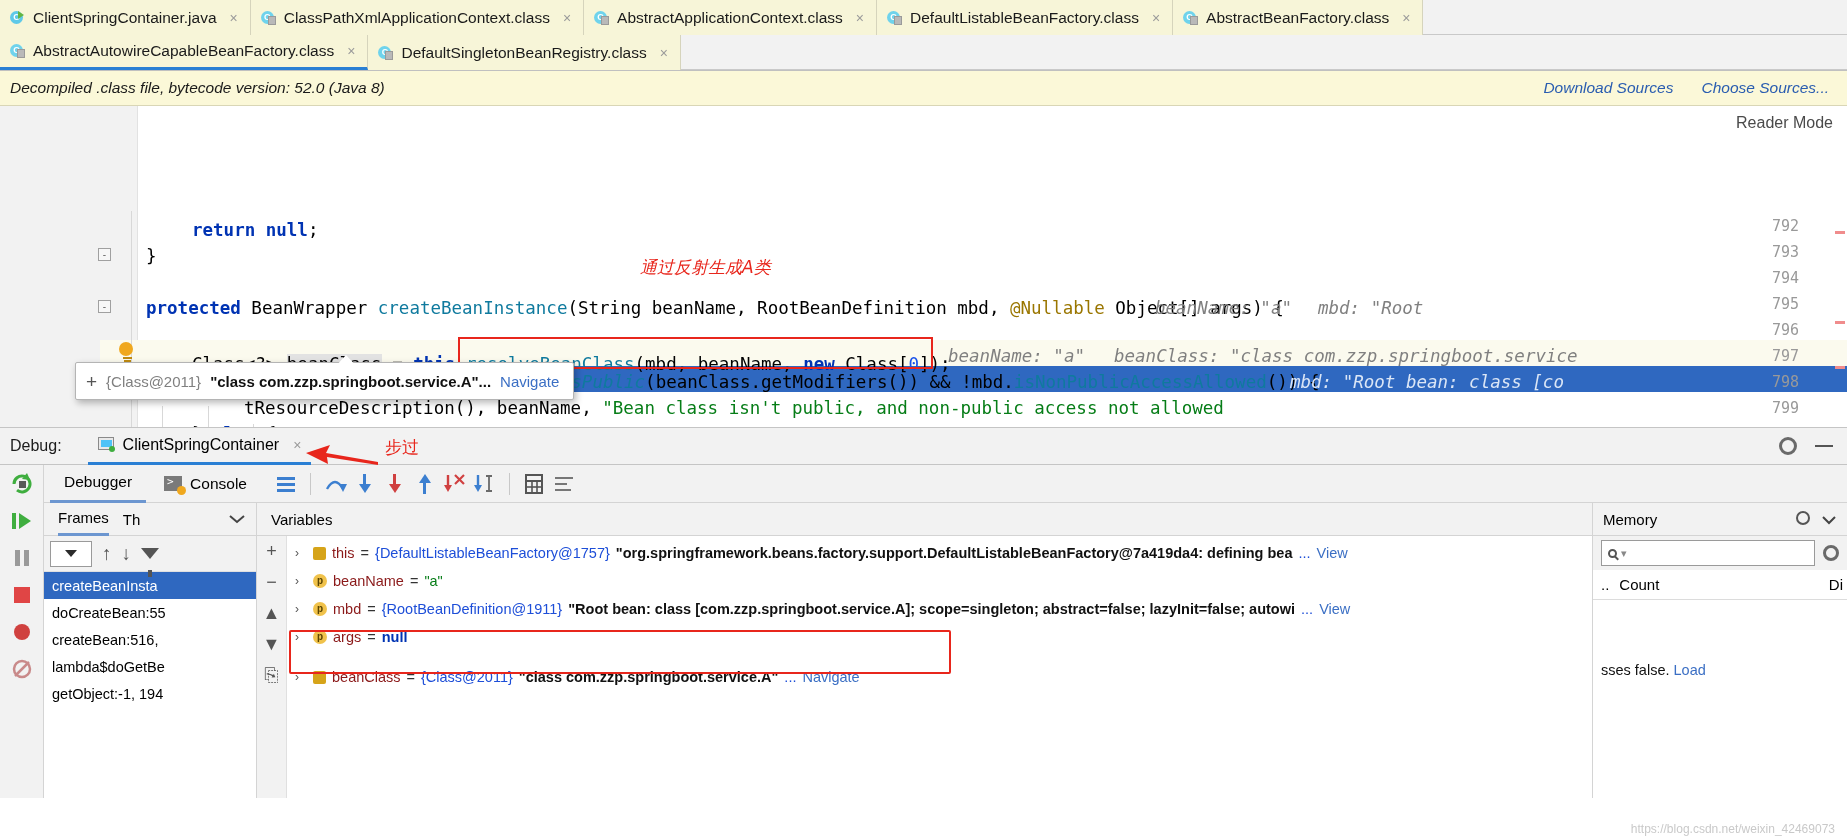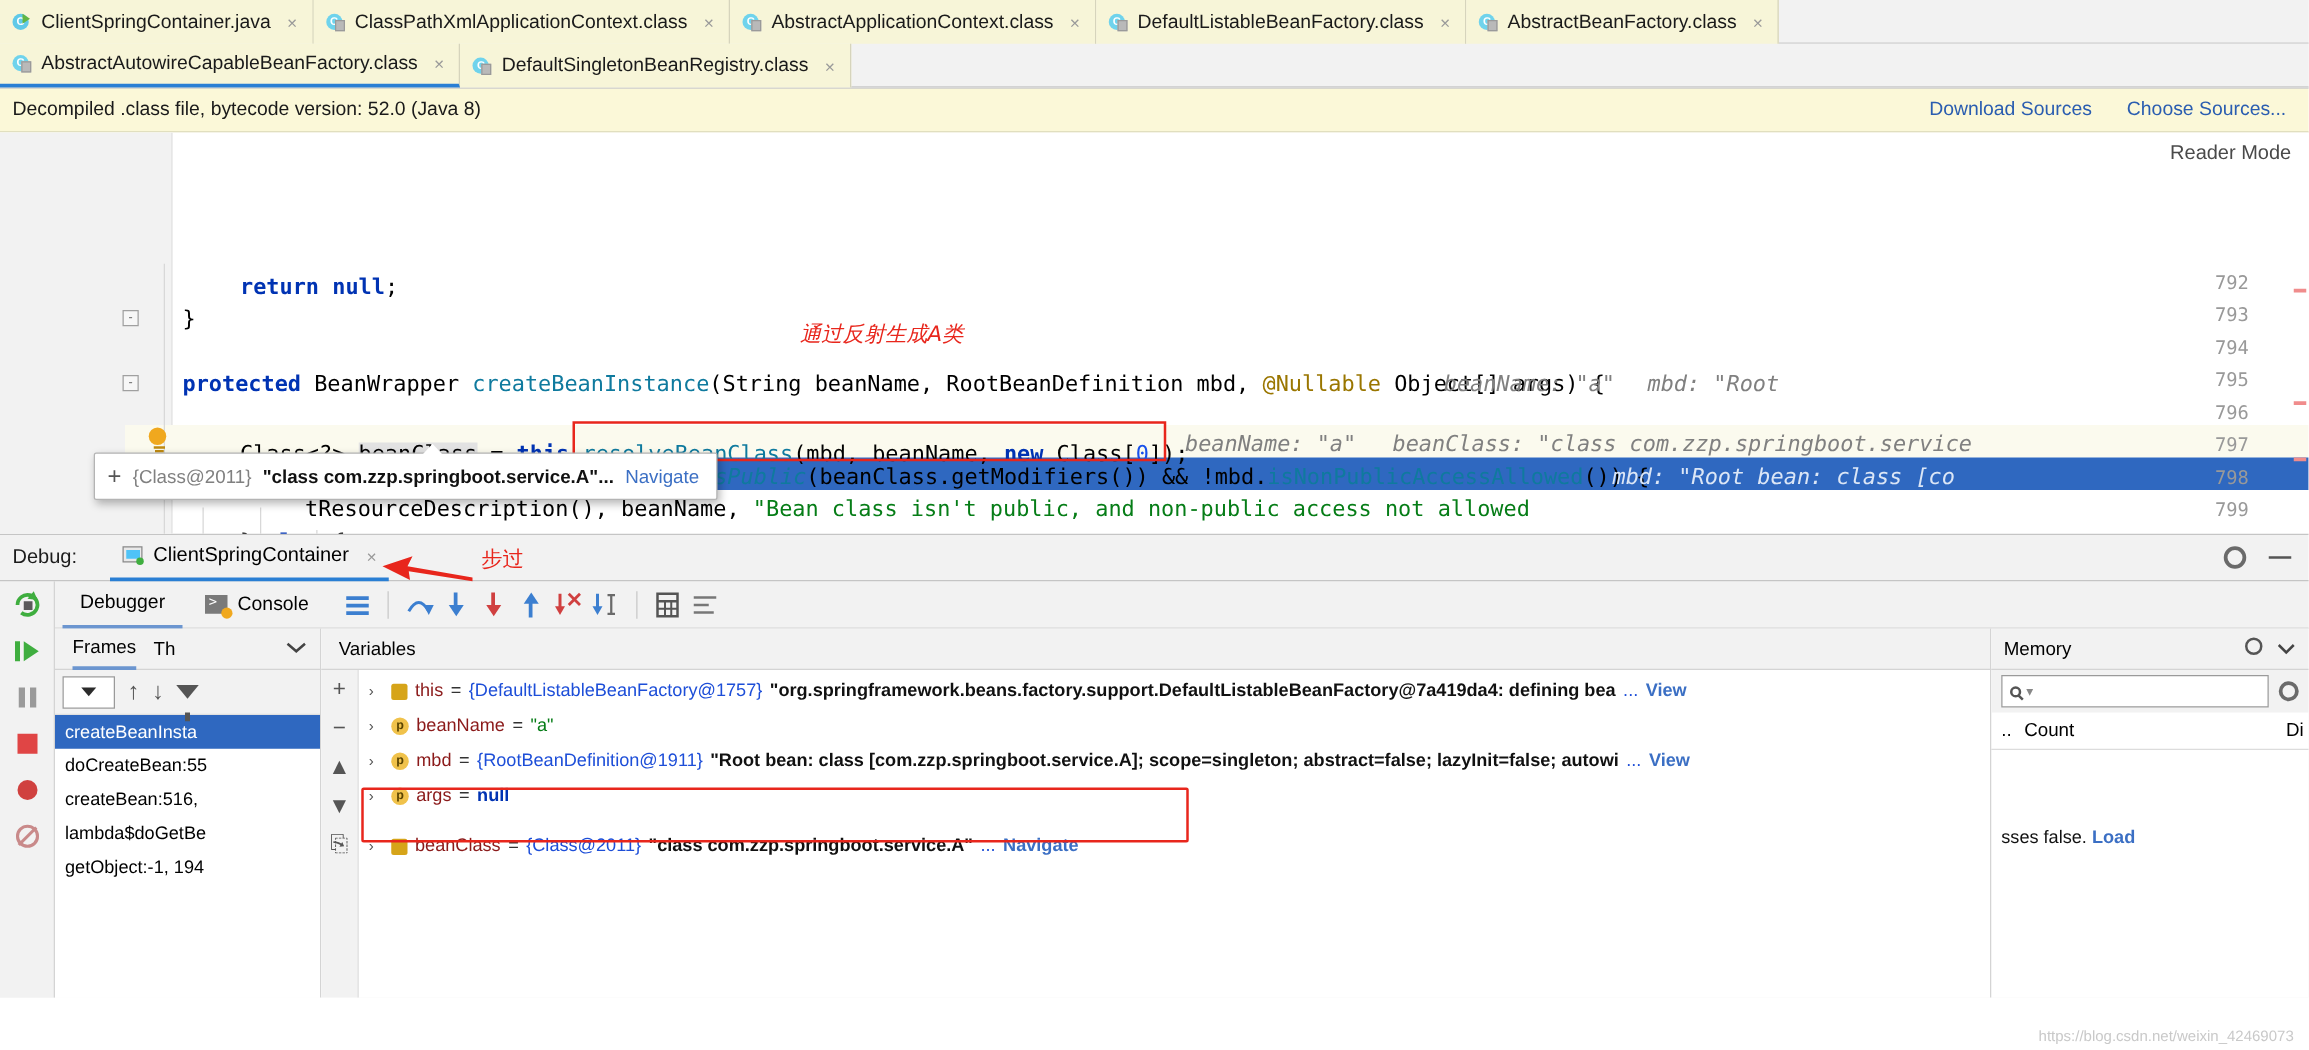--- a/index.html
+++ b/index.html
@@ -53,21 +53,21 @@
     border-top: 4px solid transparent;
     border-bottom: 4px solid transparent;
   }
 
   
   .notif {
     height: 35px; background: #fbf8d8;
     border-bottom: 1px solid #d9d6b6;
     display: flex; align-items: center;
     padding: 0 18px 0 10px;
-    font-size: 15.5px; color: #1a1a1a;
+    font-size: 15.5px; color: #1a1a1a; font-style: italic;
   }
   .notif .spacer { flex: 1; }
   .notif a { color: #2a5db0; text-decoration: none; margin-left: 28px; cursor: pointer; }
 
   
   .editor {
     position: relative; height: 322px;
     background: #ffffff; overflow: hidden;
     border-bottom: 1px solid #c5c5c5;
   }
@@ -264,21 +264,21 @@
   .badge-p {
     width: 14px; height: 14px; border-radius: 50%; background: #f0c24b;
     color: #5a4400; font-size: 10px; line-height: 14px; text-align: center;
     font-weight: bold; display: inline-block;
   }
   .vname { color: #8b1a1a; }
   .veq { color: #333; }
   .vref { color: #1d4ed8; }
   .vstr { color: #067d17; }
   .vtxt { color: #111; font-weight: bold; }
-  .vlink { color: #3b6fc4; cursor: pointer; font-weight: bold; }
+  .vlink { color: #3b6fc4; cursor: pointer; }
   .var-redbox {
     position: absolute; border: 2px solid #e8261c; border-radius: 2px;
     pointer-events: none;
   }
 
   .mem-pane { width: 255px; border-left: 1px solid #d4d4d4; background: #fff; display: flex; flex-direction: column; }
   .mem-hdr {
     height: 33px; display: flex; align-items: center;
     background: #f2f2f2; border-bottom: 1px solid #d4d4d4;
     padding: 0 10px; font-size: 15px; gap: 8px;

